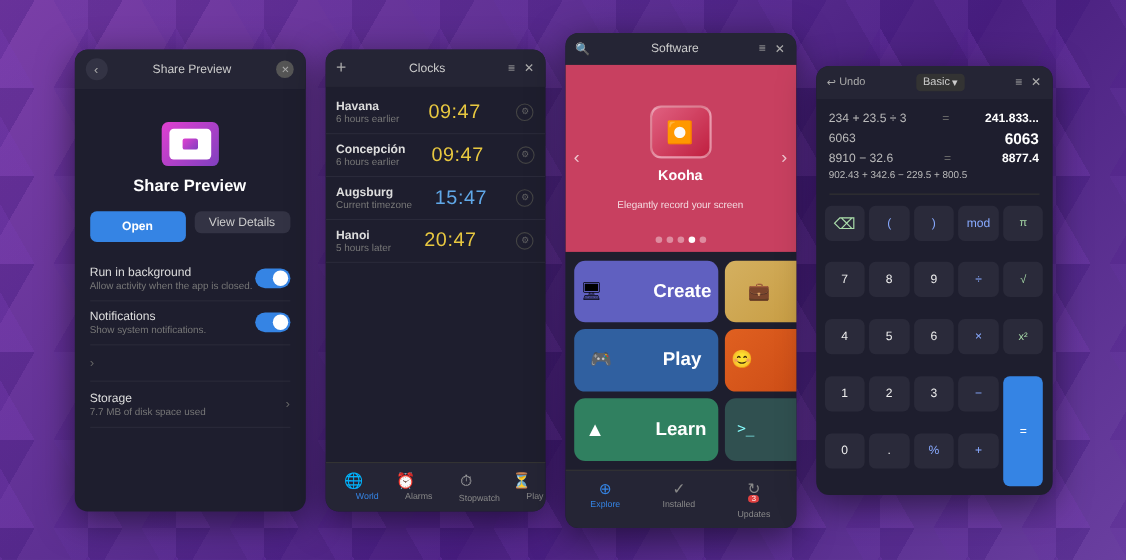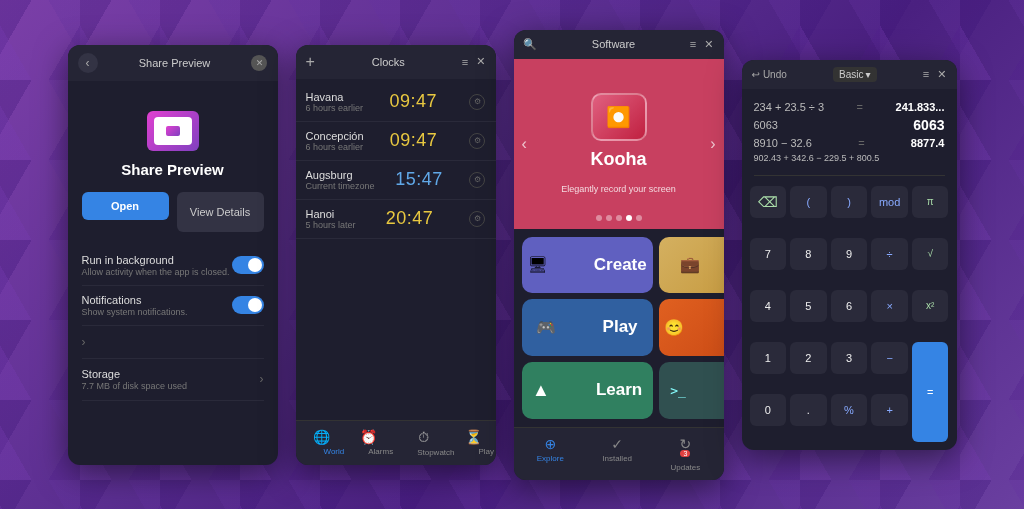--- a/index.html
+++ b/index.html
@@ -119,21 +119,21 @@
       padding: 0 14px 14px;
     }
     .btn-open {
       flex: 1; height: 28px;
       background: #3584e4;
       border: none; border-radius: 6px;
       color: #fff; font-size: 11px; font-weight: 600;
       cursor: pointer;
     }
     .btn-view-details {
-      flex: 1; height: 40px;
+      flex: 1; height: 20px;
       background: #333344;
       border: none; border-radius: 6px;
       color: #ccc; font-size: 11px; font-weight: 500;
       cursor: pointer;
     }
     .panel-share .settings-section {
       padding: 0 14px;
       flex: 1;
     }
     .setting-row {
@@ -216,21 +216,21 @@
       padding: 4px 0;
     }
     .clock-item {
       display: flex;
       align-items: center;
       justify-content: space-between;
       padding: 8px 10px;
       border-bottom: 1px solid #2a2a3a;
     }
     .clock-item .city-info .city-name {
-      font-size: 11px; color: #ddd; font-weight: 400;
+      font-size: 11px; color: #ddd; font-weight: 700;
     }
     .clock-item .city-info .city-offset {
       font-size: 9px; color: #777;
     }
     .clock-item .time-display {
       font-size: 18px;
       font-weight: 300;
       color: #e8c840;
       letter-spacing: 0.5px;
     }
@@ -325,21 +325,21 @@
       border-radius: 10px;
       border: 2px solid rgba(255,255,255,0.4);
       display: flex; align-items: center; justify-content: center;
       margin-bottom: 8px;
     }
     .carousel-app-icon .app-logo {
       font-size: 20px;
       color: #fff;
     }
     .carousel-app-name {
-      font-size: 18px; font-weight: 700;
+      font-size: 13px; font-weight: 700;
       color: #fff;
       margin-bottom: 14px;
     }
     .carousel-app-desc {
       font-size: 9px;
       color: rgba(255,255,255,0.8);
       text-align: right;
     }
     .carousel-dots {
       position: absolute;

